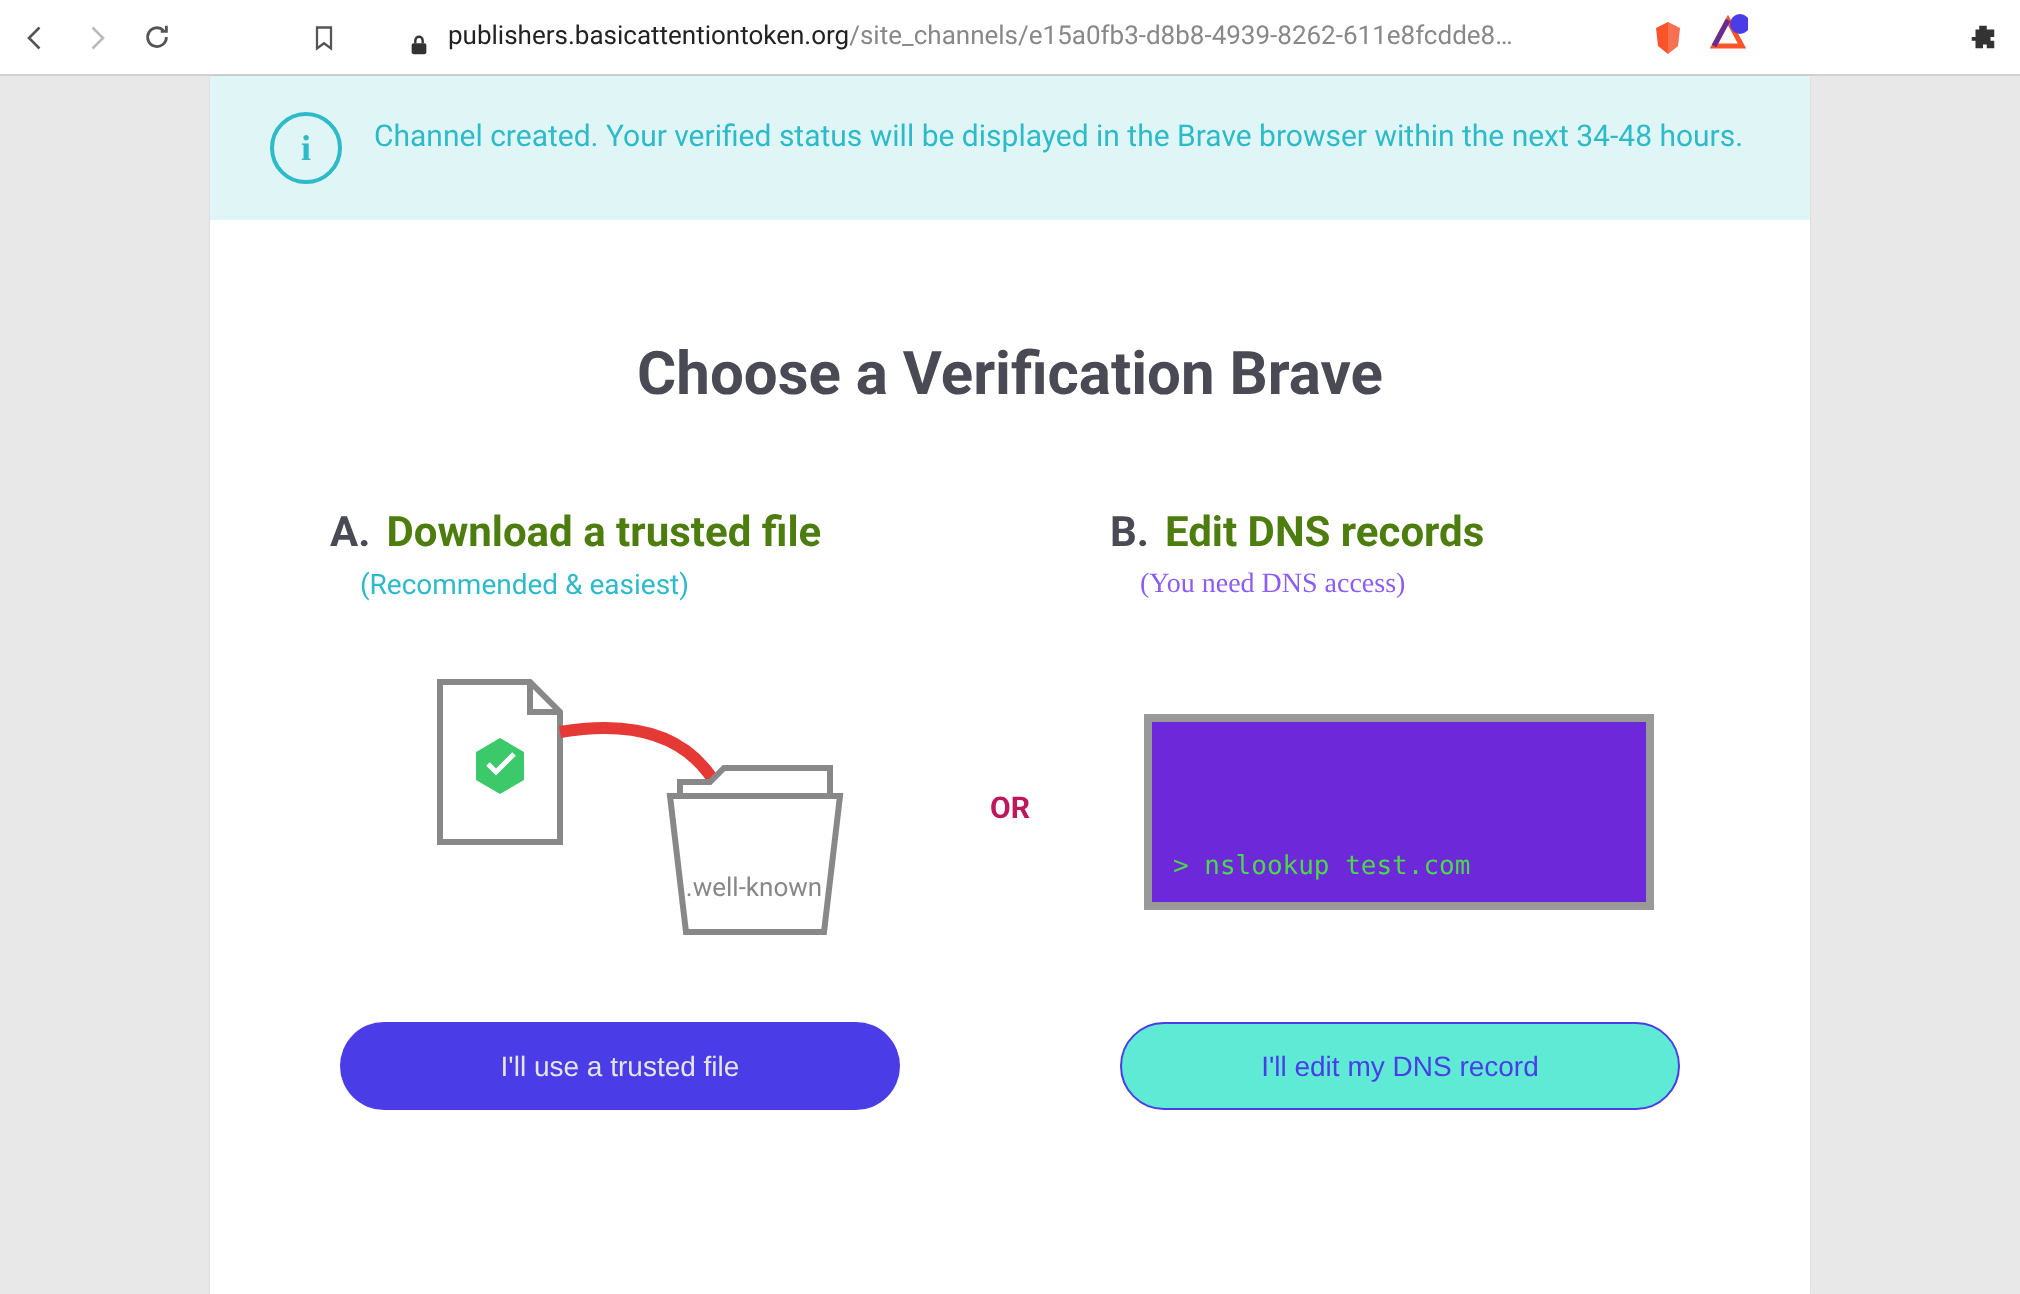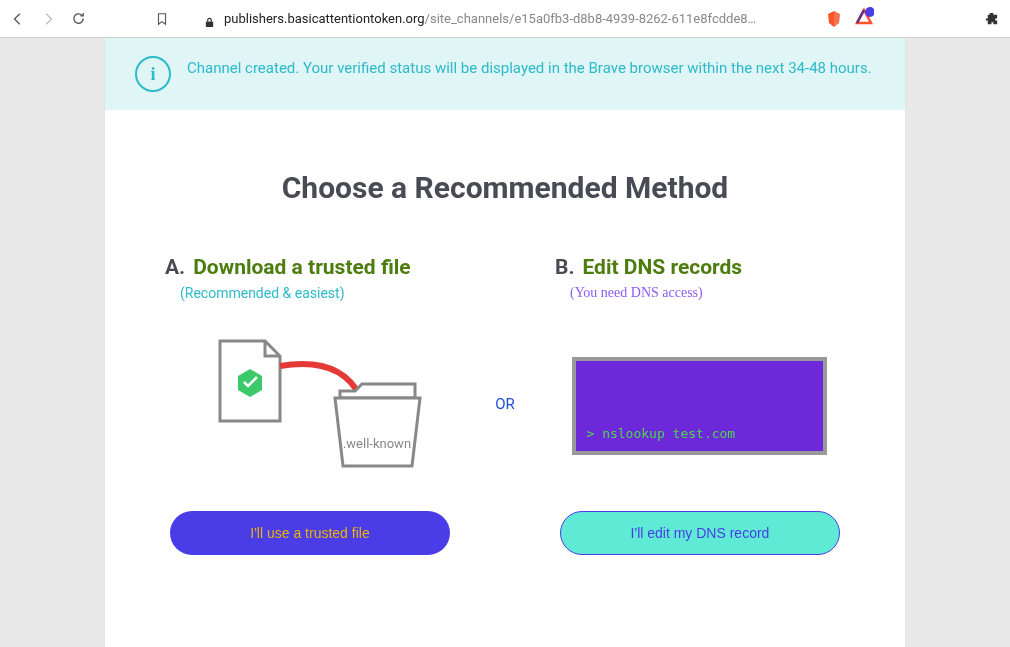--- a/index.html
+++ b/index.html
@@ -87,36 +87,36 @@
     }
     .option-header { display: flex; gap: 8px; align-self: flex-start; margin-left: 20px; }
     .option-letter { font-size: 21px; font-weight: 700; color: #4a4a55; }
     .option-title { font-size: 21px; font-weight: 700; color: #4d7c0f; }
     .option-subtitle { font-size: 14px; margin-top: 6px; align-self: flex-start; margin-left: 35px; }
     .option-subtitle.green { color: #2dbac9; }
     .option-subtitle.gray { color: #8b5cf6; font-family: Liberation Serif, serif; }
     .illustration { height: 150px; margin-top: 30px; margin-bottom: 30px; display: flex; align-items: center; justify-content: center; }
     .or-divider {
       font-size: 15px;
-      color: #1d4ed8;
-      font-weight: 400;
+      color: #be185d;
+      font-weight: 700;
       margin-top: 140px;
     }
     .btn {
       width: 280px;
       height: 44px;
       border-radius: 28px;
       font-size: 14px;
       font-weight: 500;
       cursor: pointer;
       display: flex;
       align-items: center;
       justify-content: center;
     }
-    .btn-primary { background: #4a3de8; color: #eab308; border: none; }
+    .btn-primary { background: #4a3de8; color: #e5e5e5; border: none; }
     .btn-secondary { background: #5eead4; color: #4a3de8; border: 1.5px solid #4a3de8; }
 
     .terminal-box {
       width: 255px;
       height: 98px;
       background: #6d28d9;
       border: 4px solid #999;
       position: relative;
       color: #4bd94b;
       font-family: monospace;
@@ -188,21 +188,21 @@
   </div>
 </div>
 
 <div class="page-wrap">
   <div class="banner">
     <div class="banner-icon">i</div>
     <div class="banner-text">Channel created. Your verified status will be displayed in the Brave browser within the next 34-48 hours.</div>
   </div>
 
   <div class="content">
-    <h1 class="main-heading">Choose a Recommended Method</h1>
+    <h1 class="main-heading">Choose a Verification Brave</h1>
 
     <div class="options">
 
       <div class="option">
         <div class="option-header">
           <span class="option-letter">A.</span>
           <span class="option-title">Download a trusted file</span>
         </div>
         <div class="option-subtitle green">(Recommended &amp; easiest)</div>
         <div class="illustration">

